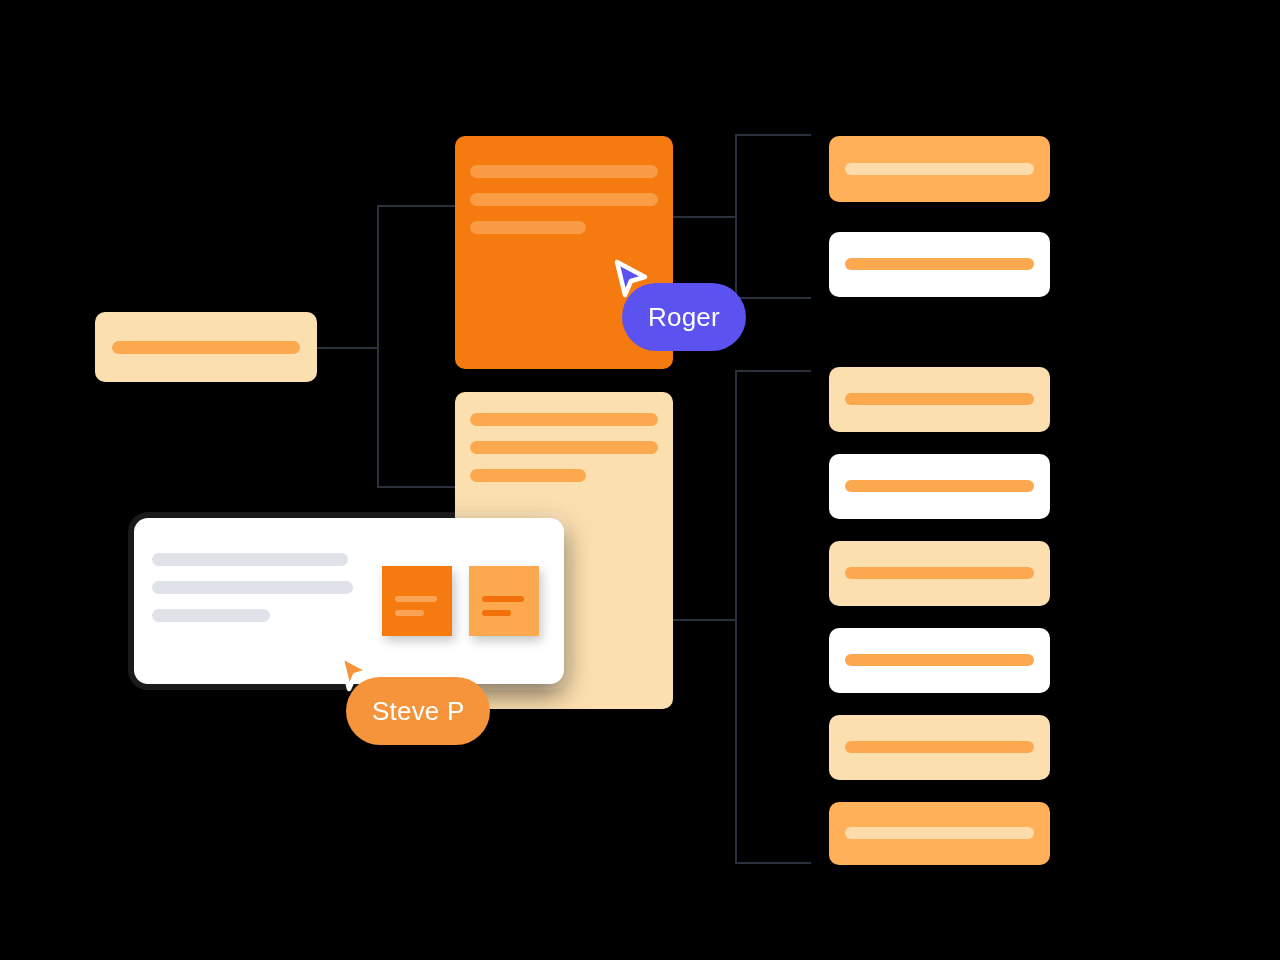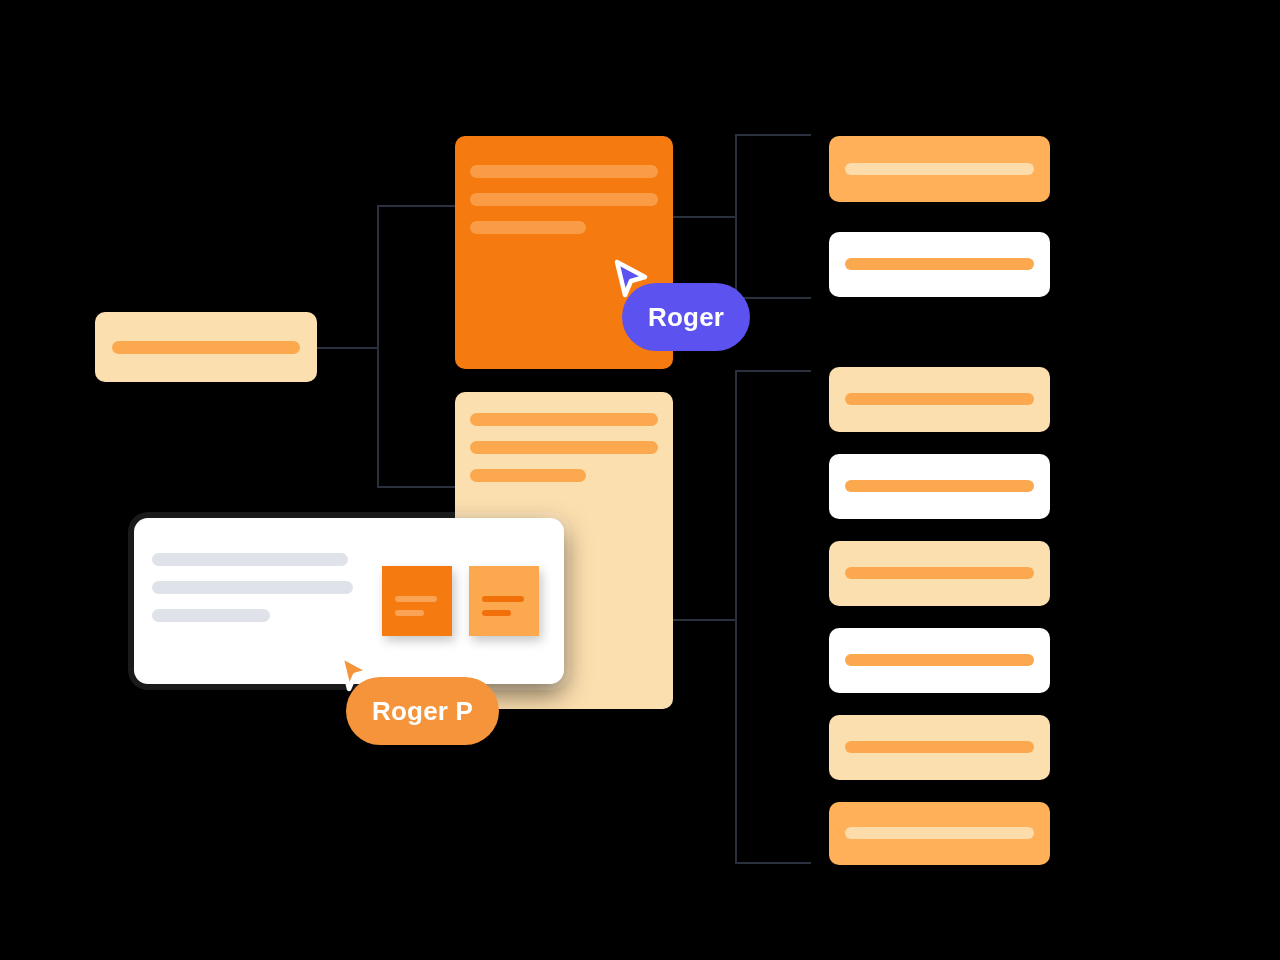--- a/index.html
+++ b/index.html
@@ -101,21 +101,21 @@
   .cursor-group { position: absolute; }
   .cursor-svg { position: absolute; left: 0; top: 0; }
   .pill {
     position: absolute;
     display: flex;
     align-items: center;
     justify-content: center;
     border-radius: 40px;
     color: #FFFFFF;
     font-size: 26px;
-    font-weight: 700;
+    font-weight: 400;
     letter-spacing: 0.2px;
     white-space: nowrap;
     padding: 0 26px;
     height: 68px;
   }
   .pill--roger { background: #5b52f0; }
   .pill--steve { background: #F5943B; }
 </style>
 </head>
 <body>
@@ -208,17 +208,17 @@
     <div class="pill pill--roger" style="left:10px; top:25px;">
       <span>Roger</span>
     </div>
   </div>
 
   <div class="cursor-group" style="left:336px; top:652px; width:180px; height:110px;">
     <svg class="cursor-svg" width="40" height="46" viewBox="0 0 40 46">
       <path d="M5 4 L33 19 L19 23 L13 37 Z" fill="#F5943B" stroke="#FFFFFF" stroke-width="4.5" stroke-linejoin="round"></path>
     </svg>
     <div class="pill pill--steve" style="left:10px; top:25px;">
-      <span>Roger P</span>
+      <span>Steve P</span>
     </div>
   </div>
 
 </div>
 
 </body></html>

